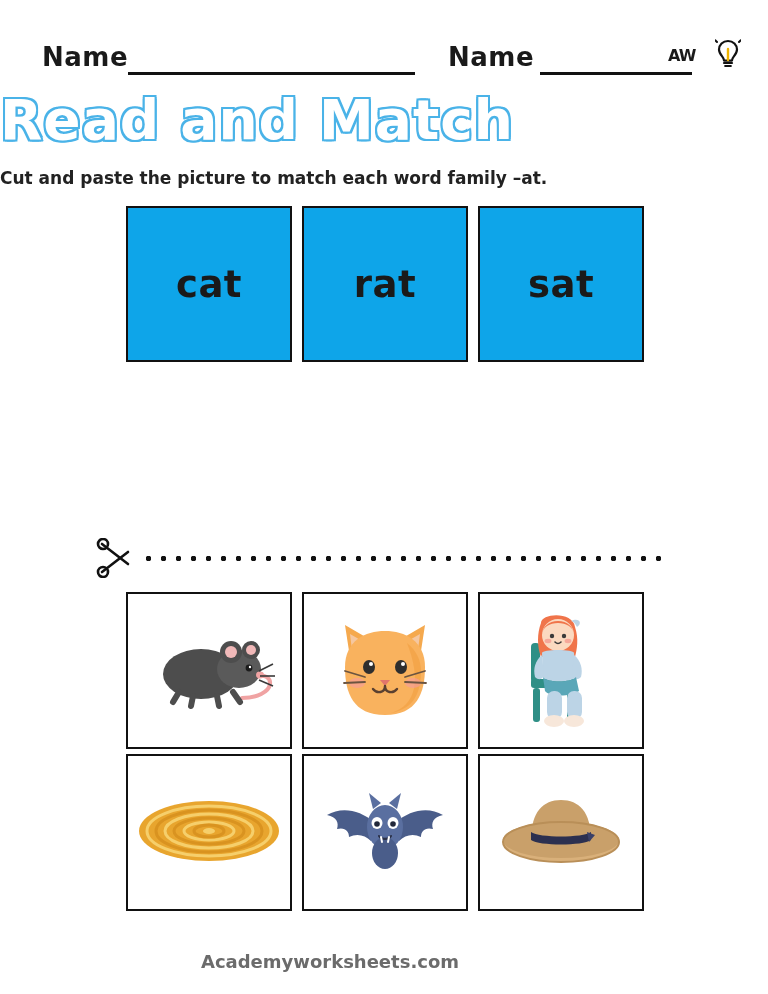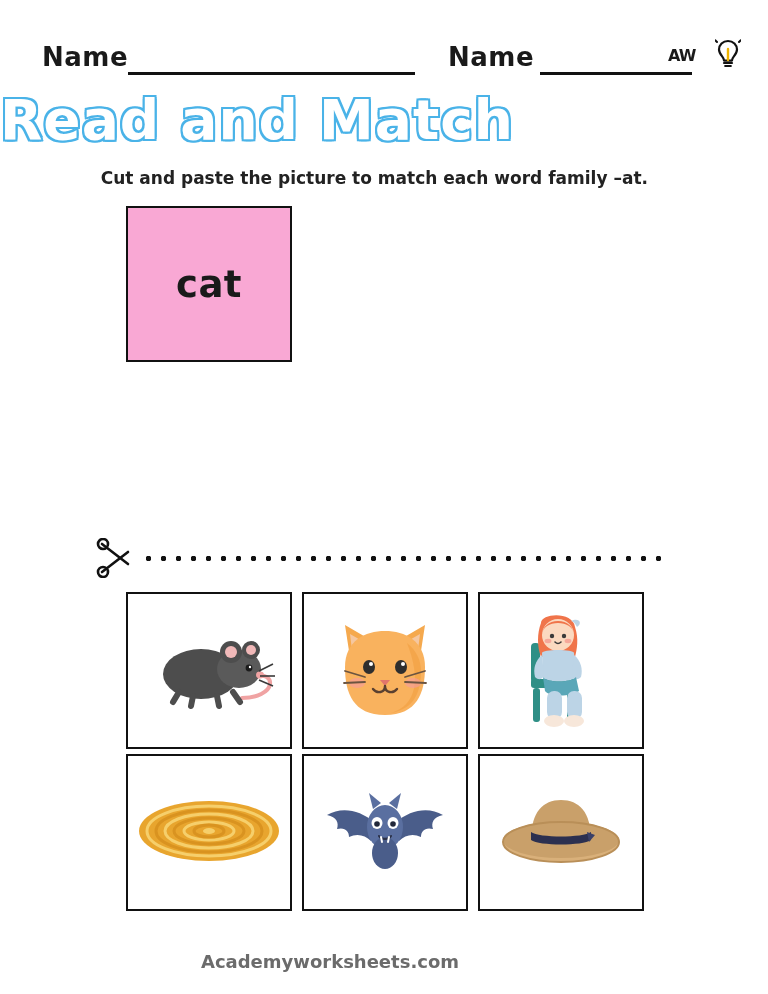--- a/index.html
+++ b/index.html
@@ -106,21 +106,21 @@
       2px 2px 0 #4ab3e8, -2px 2px 0 #4ab3e8, 2px -2px 0 #4ab3e8, -2px -2px 0 #4ab3e8;
     margin-top: 12px;
   }
 
   
   .instruction {
     position: absolute;
     top: 168px;
     left: 0;
     width: 648px;
-    text-align: right;
+    text-align: left;
     font-size: 17px;
     font-weight: 700;
     color: #222;
     font-family: "DejaVu Sans", sans-serif;
   }
 
   
   .word-grid {
     position: absolute;
     top: 206px;
@@ -130,21 +130,21 @@
     grid-template-columns: repeat(3, 166px);
     grid-template-rows: repeat(2, 156px);
     column-gap: 10px;
     row-gap: 5px;
   }
   .word-cell {
     border: 2.5px solid #111;
     display: flex;
     align-items: center;
     justify-content: center;
-    background: #f9a8d4;
+    background: #0ea5e9;
     box-sizing: border-box;
   }
   .word-cell span {
     font-size: 37px;
     font-weight: 700;
     font-family: "DejaVu Sans", sans-serif;
     letter-spacing: 0.5px;
   }
 
   
@@ -234,20 +234,26 @@
     </div>
   </div>
 
   <div class="title">Read and Match</div>
 
   <div class="instruction">Cut and paste the picture to match each word family –at.</div>
 
   <div class="word-grid">
     <div class="word-cell">
       <span>cat</span>
+    </div>
+    <div class="word-cell">
+      <span>rat</span>
+    </div>
+    <div class="word-cell">
+      <span>sat</span>
     </div>
   </div>
 
   <div class="cut-row">
     <div class="scissors">
       <svg width="42" height="40" viewBox="0 0 42 40">
         <line x1="6" y1="6" x2="32" y2="26" stroke="#111" stroke-width="2.6" stroke-linecap="round"></line>
         <line x1="6" y1="34" x2="32" y2="14" stroke="#111" stroke-width="2.6" stroke-linecap="round"></line>
         <circle cx="7" cy="6" r="5" fill="none" stroke="#111" stroke-width="2.6"></circle>
         <circle cx="7" cy="34" r="5" fill="none" stroke="#111" stroke-width="2.6"></circle>

